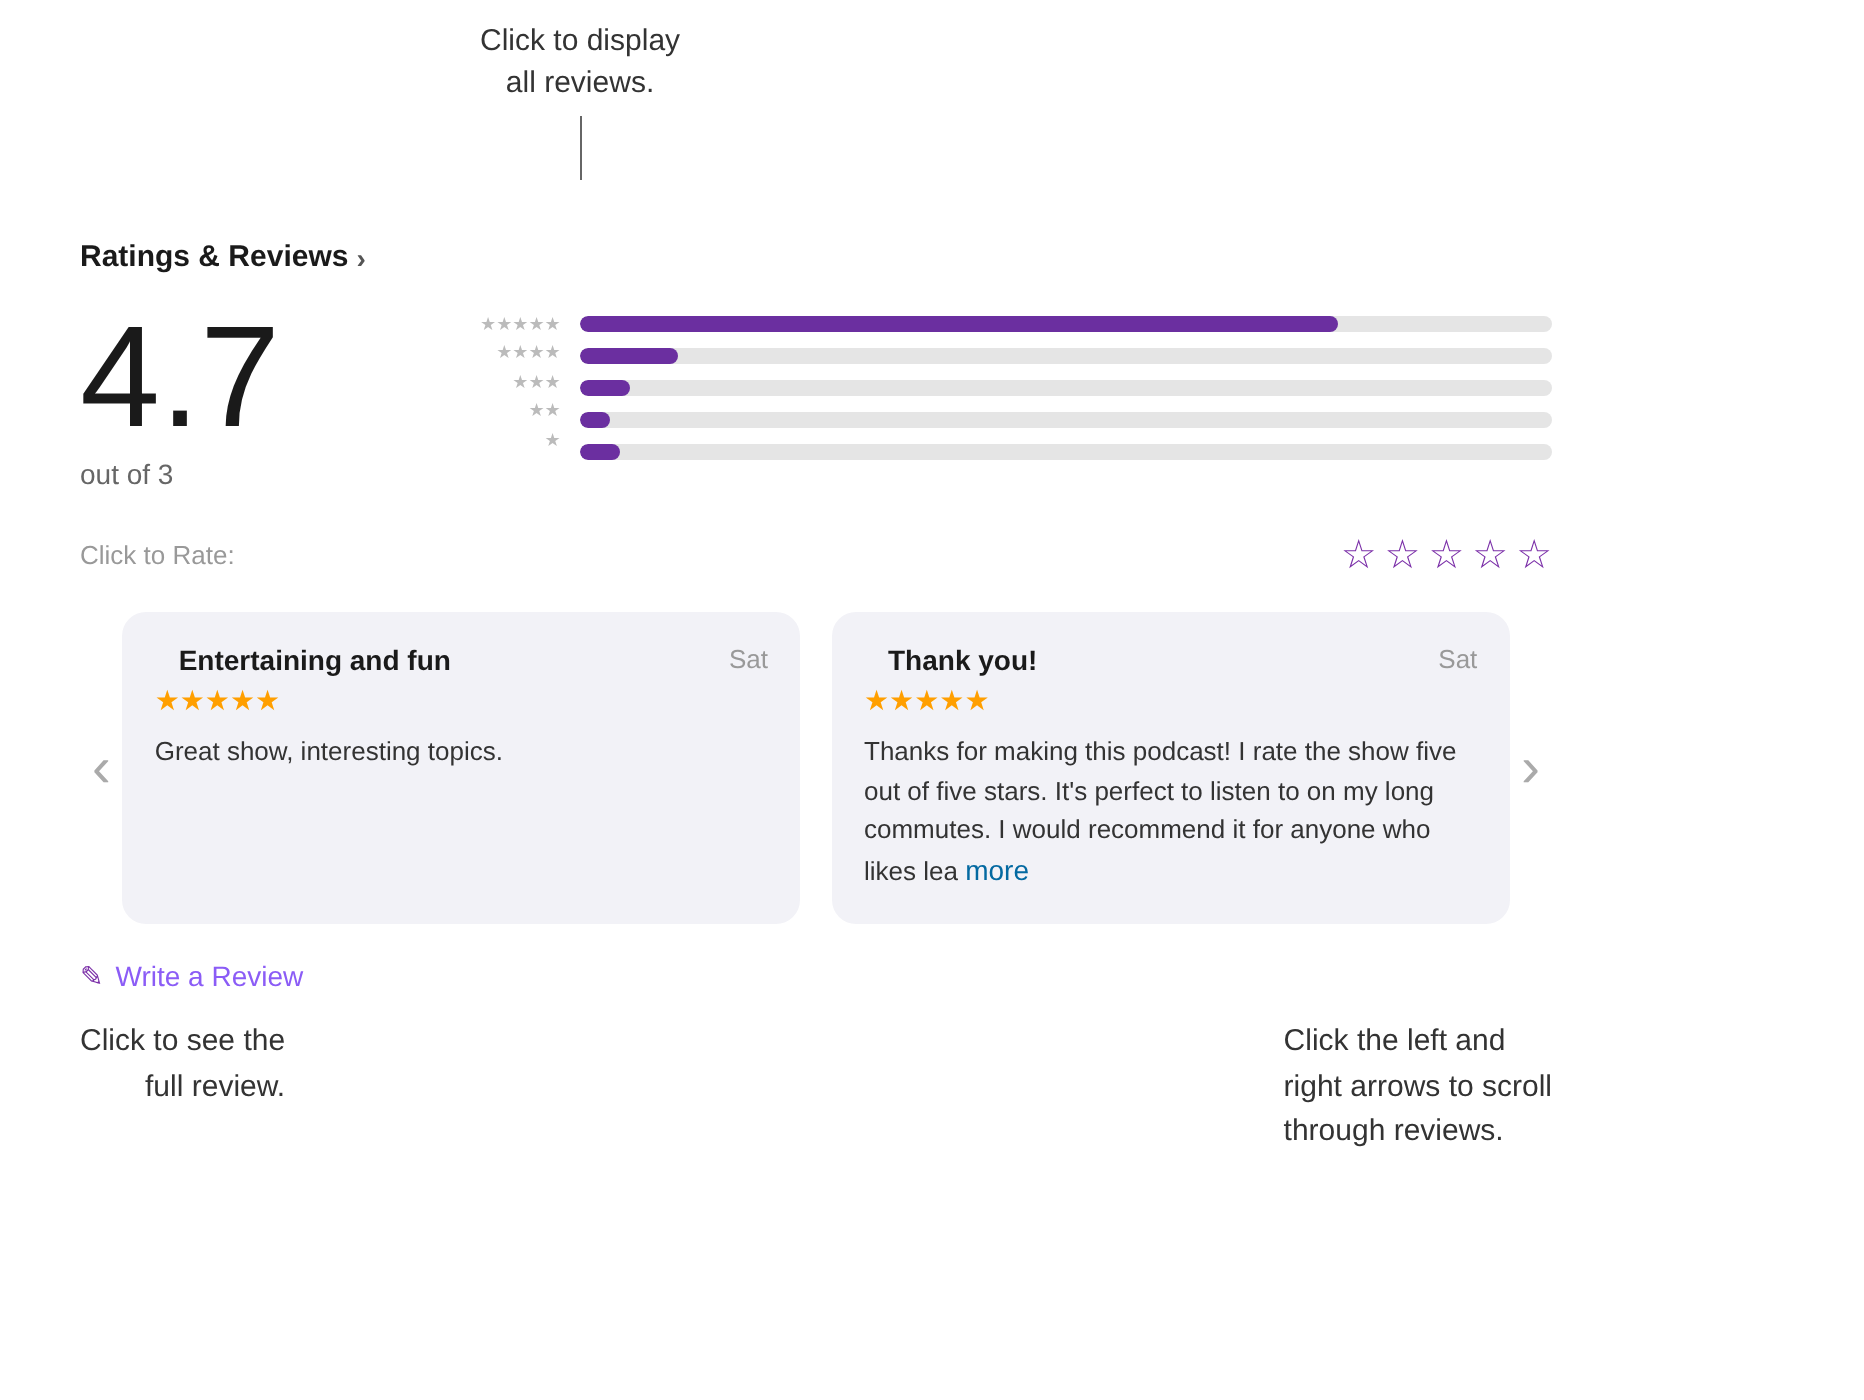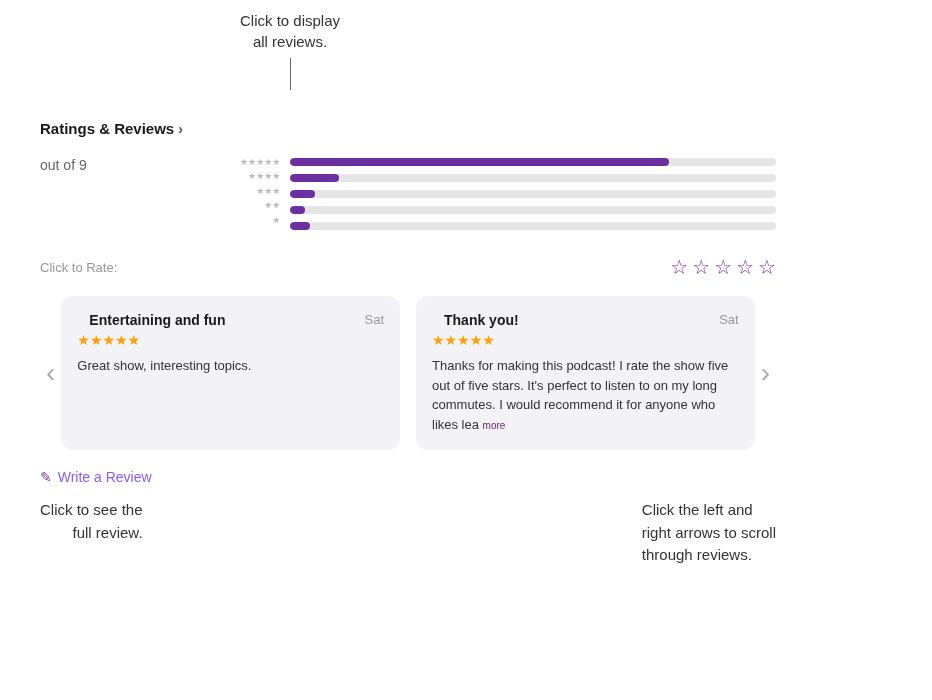--- a/index.html
+++ b/index.html
@@ -177,22 +177,22 @@
       color: #ff9f00;
       font-size: 14px;
       margin-bottom: 8px;
     }
     .review-card .card-body {
       font-size: 13px;
       color: #333;
       line-height: 1.5;
     }
     .review-card .more-link {
-      color: #701a75;
-      font-size: 10px;
+      color: #0369a1;
+      font-size: 14px;
       cursor: pointer;
     }
 
     
     .write-review {
       margin-top: 16px;
       display: flex;
       align-items: center;
       gap: 6px;
       cursor: pointer;
@@ -219,21 +219,22 @@
 
   <div class="main-container">
 
     <div class="ratings-header">
       <span>Ratings &amp; Reviews</span>
       <span class="chevron">›</span>
     </div>
 
     <div class="rating-summary">
       <div class="big-rating">
-        <span class="out-of">out of 9</span>
+        <span class="number">4.7</span>
+        <span class="out-of">out of 3</span>
       </div>
 
       <div class="star-histogram">
 
         <div style="display:flex;flex-direction:column;align-items:flex-end;margin-right:10px;padding-top:2px;">
           <div style="font-size:9px;color:#bbb;line-height:1.6;">★★★★★</div>
           <div style="font-size:9px;color:#bbb;line-height:1.6;margin-left:4px;">★★★★</div>
           <div style="font-size:9px;color:#bbb;line-height:1.6;margin-left:8px;">★★★</div>
           <div style="font-size:9px;color:#bbb;line-height:1.6;margin-left:12px;">★★</div>
           <div style="font-size:9px;color:#bbb;line-height:1.6;margin-left:16px;">★</div>

